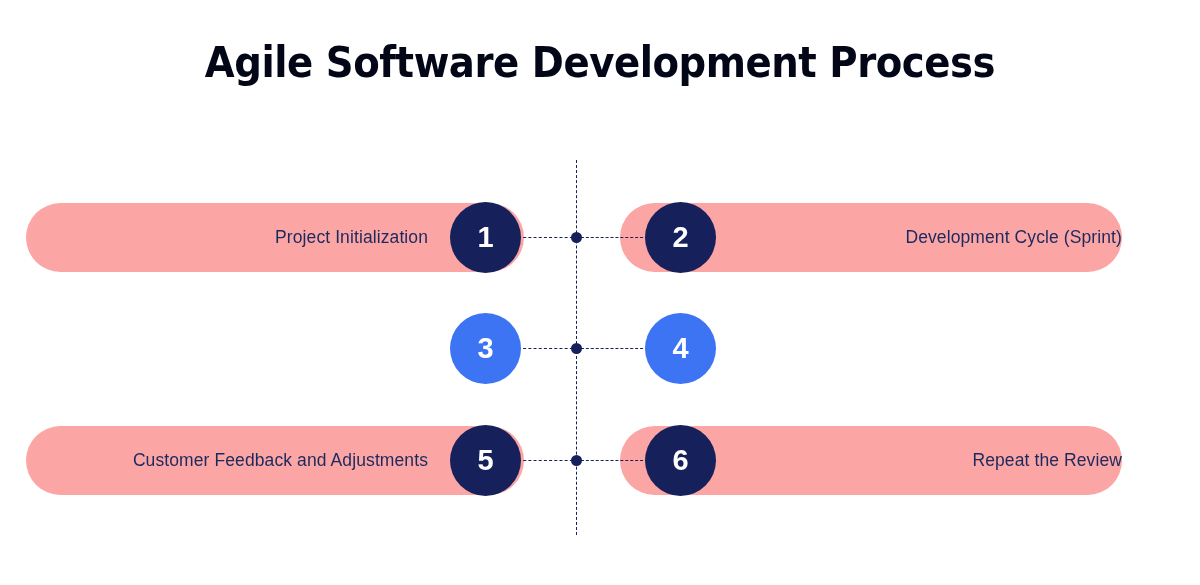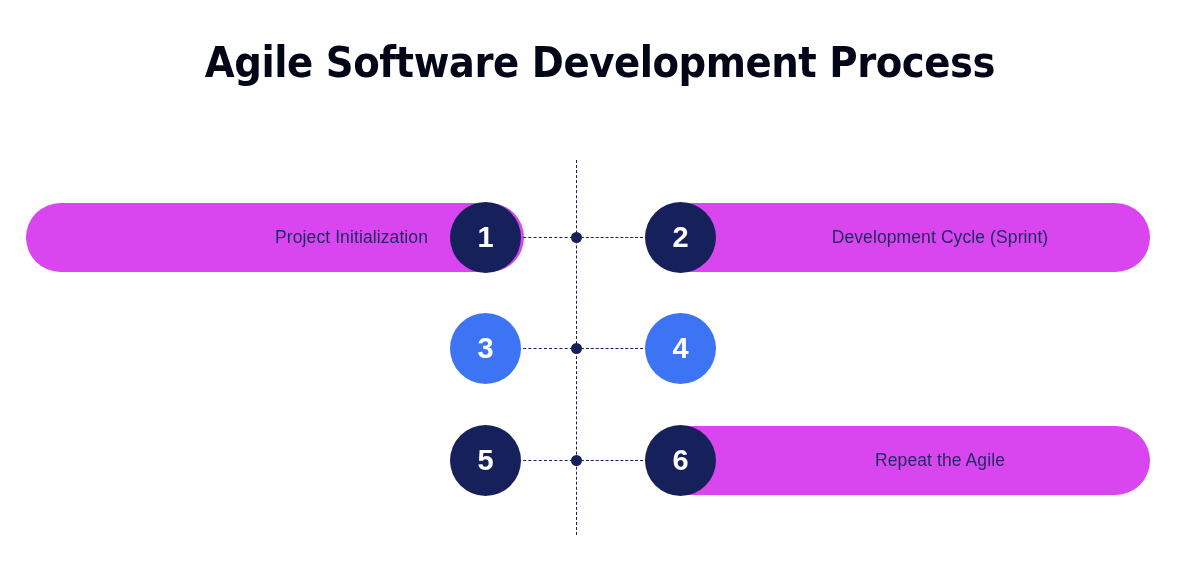--- a/index.html
+++ b/index.html
@@ -64,37 +64,37 @@
     position: absolute;
     left: 0;
     width: 1200px;
     height: 69px;
   }
 
   .pill {
     position: absolute;
     top: 0;
     height: 69px;
-    background: #d946ef;
+    background: #fca5a5;
     border-radius: 40px;
     display: flex;
     align-items: center;
   }
 
   .pill-left {
     left: 26px;
     width: 498px;             
     justify-content: flex-end;
     padding-right: 96px;      
   }
 
   .pill-right {
-    left: 648px;              
+    left: 620px;              
     width: 502px;
-    justify-content: center;
+    justify-content: flex-end;
     padding-left: 82px;
   }
 
   .pill-label {
     font-size: 17.5px;
     font-weight: 400;
     color: #1b2a5e;
     white-space: nowrap;
     letter-spacing: 0.1px;
   }
@@ -175,25 +175,28 @@
     <div class="circle circle-right" style="background:#3d74f4;">
       <span>4</span>
     </div>
   </div>
 
   <div class="row" style="top:426px;">
 
     <div class="connector connector-left"></div>
     <div class="connector connector-right"></div>
 
+    <div class="pill pill-left">
+      <span class="pill-label">Customer Feedback and Adjustments</span>
+    </div>
     <div class="circle circle-left" style="background:#16215c;">
       <span>5</span>
     </div>
 
     <div class="pill pill-right">
-      <span class="pill-label">Repeat the Agile</span>
+      <span class="pill-label">Repeat the Review</span>
     </div>
     <div class="circle circle-right" style="background:#16215c;">
       <span>6</span>
     </div>
   </div>
 
 </div>
 
 </body></html>

